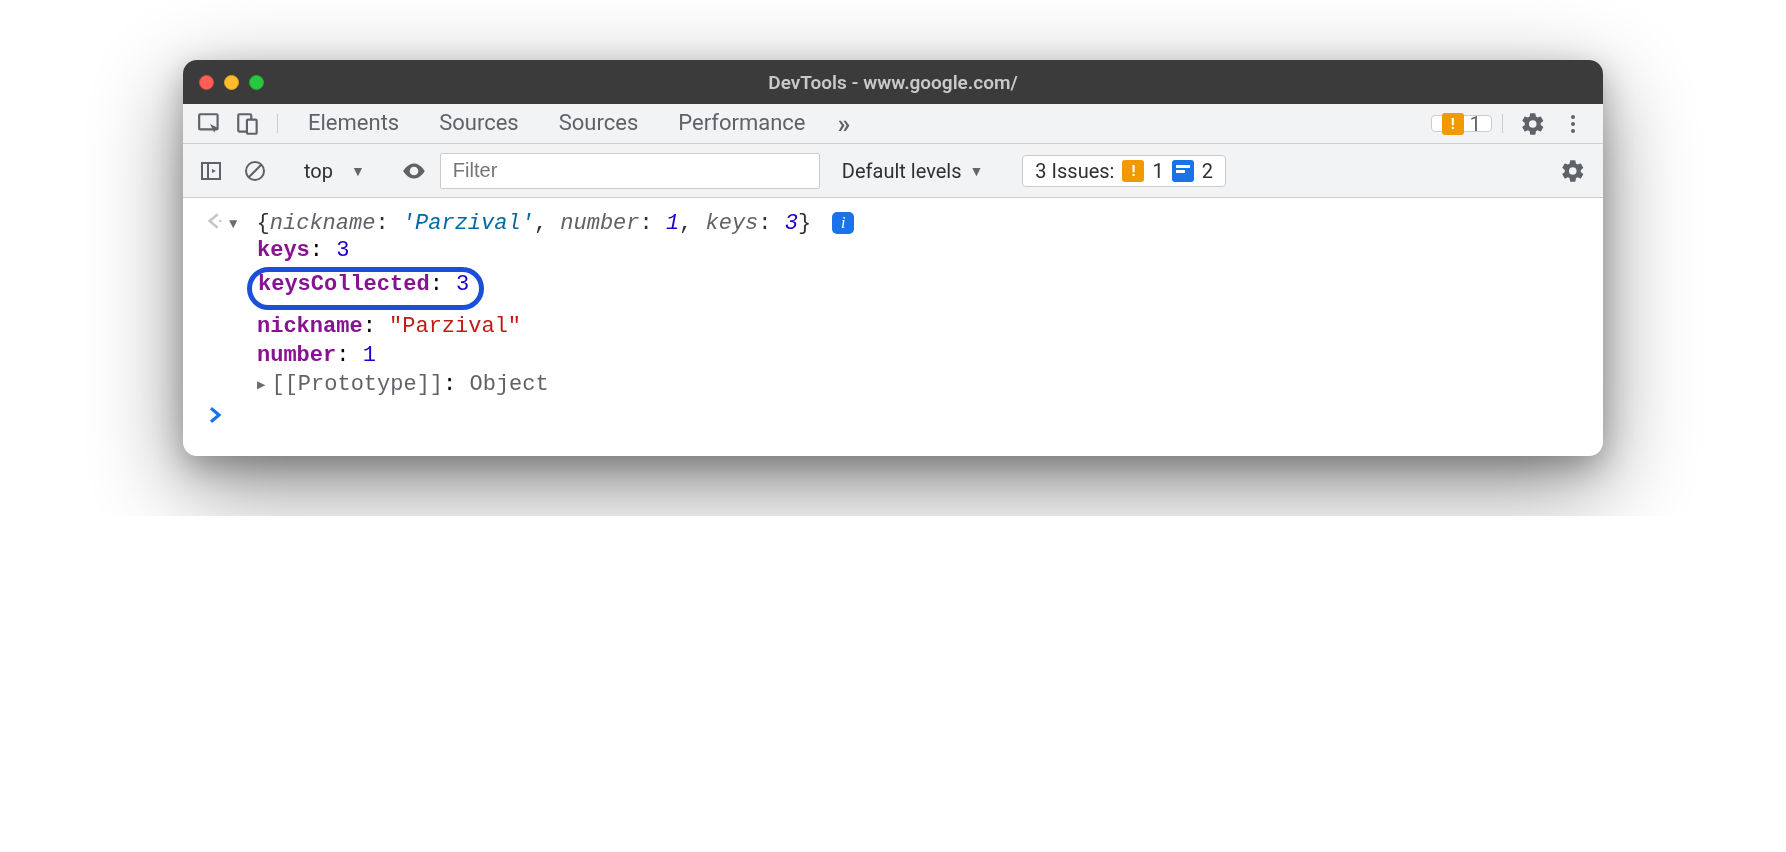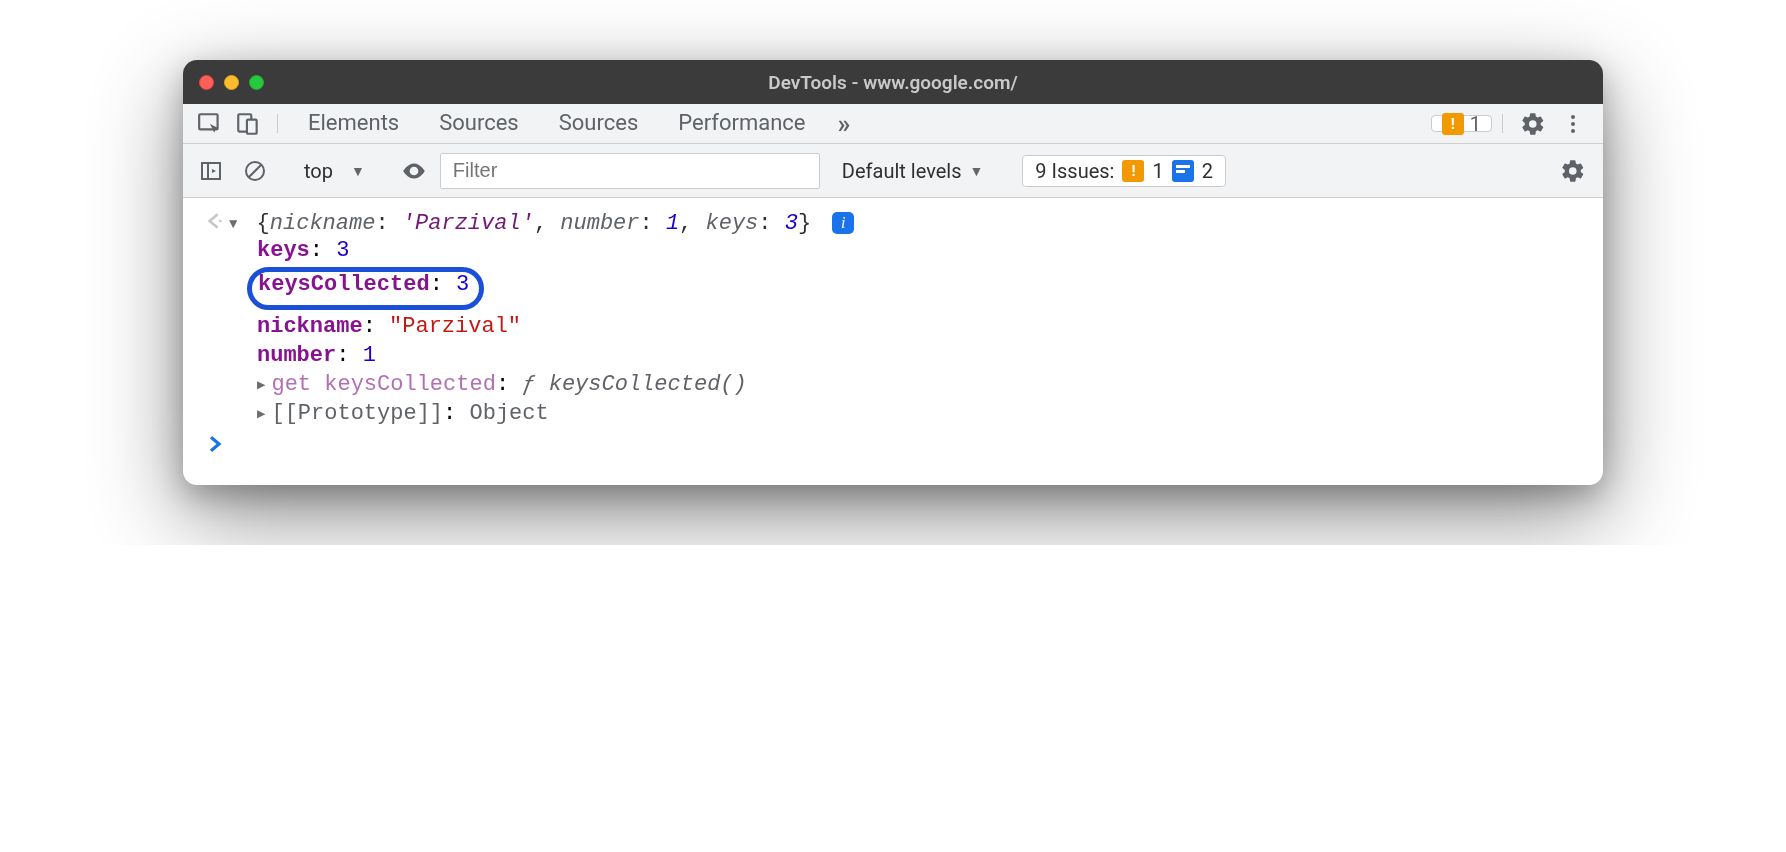--- a/index.html
+++ b/index.html
@@ -133,21 +133,21 @@
   }
   .gutter {
     width:28px;flex-shrink:0;color:#9aa0a6;
     display:flex;justify-content:center;padding-top:2px;
   }
   .gutter.prompt-in { color:#1a73e8; }
   .content { flex:1; }
   .hist { color:#303030; }
   .summary { color:#303030; }
   .summary .key { color:#5f6368; font-style:italic; }
-  .summary .str { color:#701a75; font-style:italic; }
+  .summary .str { color:#0369a1; font-style:italic; }
   .summary .num { color:#1c00cf; font-style:italic; }
   .info-badge {
     display:inline-flex;align-items:center;justify-content:center;
     width:22px;height:22px;background:#1a73e8;color:#fff;
     border-radius:5px;font-style:italic;font-family:Georgia,serif;
     font-size:16px;margin-left:8px;vertical-align:middle;
   }
   .disc::before {
     content:"▶";display:inline-block;transform:none;
     color:#6d6d6d;font-size:14px;margin-right:6px;vertical-align:1px;
@@ -250,21 +250,21 @@
         <path d="M12 5C6 5 2 12 2 12s4 7 10 7 10-7 10-7S18 5 12 5Zm0 11a4 4 0 1 1 4-4 4 4 0 0 1-4 4Z"></path>
       </svg>
     </div>
     <input class="filter-input" placeholder="Filter" style="">
     <div class="levels-picker">
       <span>Default levels</span>
       <span class="tri" style="font-size:14px;color:#666">▼</span>
     </div>
     <div class="vsep" style="margin:10px 4px"></div>
     <div class="issues-box">
-      <span>9 Issues:</span>
+      <span>3 Issues:</span>
       <span class="issue-icon issue-warn">!</span>
       <span>1</span>
       <span class="issue-icon issue-info">
         <svg width="14" height="12" viewBox="0 0 14 12" fill="#fff">
             <rect x="0" y="0" width="14" height="3"></rect>
             <rect x="0" y="5" width="9" height="3"></rect>
           </svg>
       </span>
       <span>2</span>
     </div>
@@ -302,23 +302,20 @@
               <span class="propname">keysCollected</span>: <span class="propnum">3</span>
             </span>
           </div>
           <div class="row">
             <span class="propname">nickname</span>: <span class="propstr">"Parzival"</span>
           </div>
           <div class="row">
             <span class="propname">number</span>: <span class="propnum">1</span>
           </div>
           <div class="row">
-            <span class="disc"></span><span class="fadekey">get </span><span class="fadekey">keysCollected</span>: <span class="funcsig">ƒ keysCollected()</span>
-          </div>
-          <div class="row">
             <span class="disc"></span><span class="proto">[[Prototype]]</span>: <span class="proto">Object</span>
           </div>
         </div>
       </div>
     </div>
 
     <div class="line">
       <div class="gutter prompt-in">
         <svg width="14" height="16" viewBox="0 0 10 12" fill="none" stroke="#1a73e8" stroke-width="2.4">
             <path d="M2 1 L8 6 L2 11"></path>

